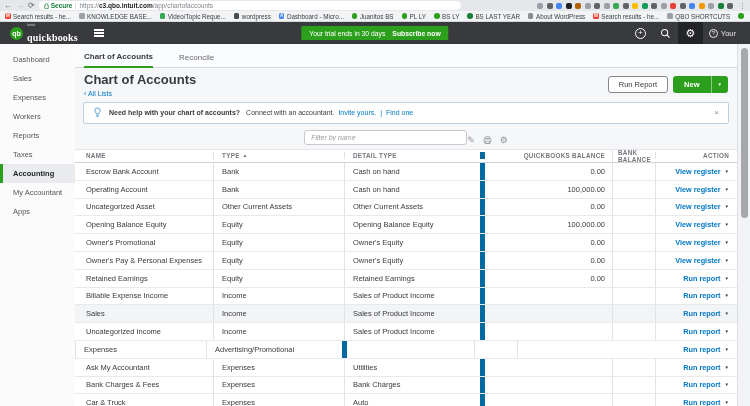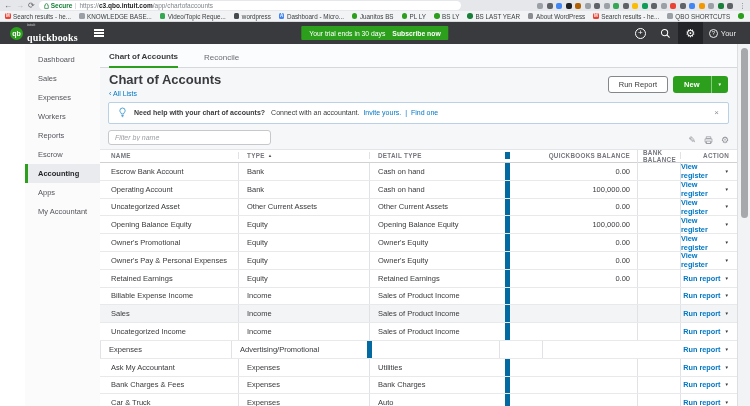--- a/index.html
+++ b/index.html
@@ -47,21 +47,21 @@
   .qb-act{width:25px;height:22px;display:flex;align-items:center;justify-content:center;}
   .qb-act.gear-box{background:#232427;}
   .plus-circle{width:11px;height:11px;border:1px solid #fff;border-radius:50%;
     display:flex;align-items:center;justify-content:center;font-size:8px;line-height:1;}
   .gear-glyph{font-size:11px;line-height:1;}
   .help-wrap{display:flex;align-items:center;gap:3px;padding:0 4px 0 6px;font-size:7.5px;color:#ececed;}
   .q-circle{width:9px;height:9px;border:1px solid #ececed;border-radius:50%;font-size:6px;
     display:flex;align-items:center;justify-content:center;}
 
   
-  .app{display:flex;height:362px;background:#000000;margin-left:25px;}
+  .app{display:flex;height:362px;background:#000000;}
   .sidebar{width:75px;background:#fbfbfc;padding-top:6px;flex:none;}
   .side-item{height:19px;display:flex;align-items:center;padding-left:13px;font-size:7.5px;
     color:#55565b;position:relative;cursor:pointer;}
   .side-item.active{background:#e9ebee;font-weight:bold;color:#1f2023;}
   .side-item.active::before{content:"";position:absolute;left:0;top:0;bottom:0;width:3px;
     background:#2ca01c;}
 
   .main{flex:1;min-width:0;display:flex;flex-direction:column;background:#f6f7f9;}
   .tabs{height:24px;display:flex;align-items:flex-end;gap:26px;padding-left:9px;
     border-bottom:1px solid #d6d8db;background:#fbfcfd;}
@@ -80,21 +80,21 @@
   .btn-new .ncaret{padding:0 6px;border-left:1px solid rgba(255,255,255,.45);
     display:flex;align-items:center;font-size:4.5px;}
 
   .banner{margin:3px 8px 5px;background:#fff;border:1px solid #b8d1e6;border-radius:2px;
     height:22px;display:flex;align-items:center;padding:0 9px;gap:4px;font-size:7px;color:#393a3d;}
   .banner .bold{font-weight:bold;margin-right:2px;}
   .banner .blue{color:#0077c5;cursor:pointer;}
   .banner .bclose{margin-left:auto;color:#8d9096;font-size:8px;cursor:pointer;}
   .bulb{flex:none;margin-right:3px;display:flex;}
 
-  .filter-row{display:flex;align-items:flex-end;justify-content:space-between;padding:1px 8px 4px;}
+  .filter-row{display:flex;align-items:flex-end;justify-content:center;padding:1px 8px 4px;}
   .filter-input{width:163px;height:15px;border:1px solid #c6c8cc;border-radius:3px;
     background:#fff;font-size:7px;padding:0 6px;color:#393a3d;font-family:"Liberation Sans",sans-serif;}
   .filter-input::placeholder{color:#9b9da2;font-style:italic;}
   .table-icons{display:flex;gap:8px;color:#8d9096;font-size:9px;align-items:center;}
   .ticon{cursor:pointer;line-height:1;display:flex;align-items:center;}
 
   
   .coa-table{background:#fff;flex:1;display:flex;flex-direction:column;overflow:hidden;
     border-top:1px solid #e3e5e8;}
   .thead{display:flex;height:13px;align-items:center;font-size:6.3px;font-weight:bold;
@@ -263,30 +263,30 @@
       <div class="side-item">
     <span>Expenses</span>
   </div>
       <div class="side-item">
     <span>Workers</span>
   </div>
       <div class="side-item">
     <span>Reports</span>
   </div>
       <div class="side-item">
-    <span>Escrow</span>
+    <span>Taxes</span>
   </div>
       <div class="side-item active">
     <span>Accounting</span>
   </div>
       <div class="side-item">
+    <span>My Accountant</span>
+  </div>
+      <div class="side-item">
     <span>Apps</span>
-  </div>
-      <div class="side-item">
-    <span>My Accountant</span>
   </div>
     </div>
 
   <div class="main">
     <div class="tabs" id="tabs-mount">
         <div class="tab active">Chart of Accounts</div>
         <div class="tab">Reconcile</div>
       </div>
 
     <div class="page-head">

